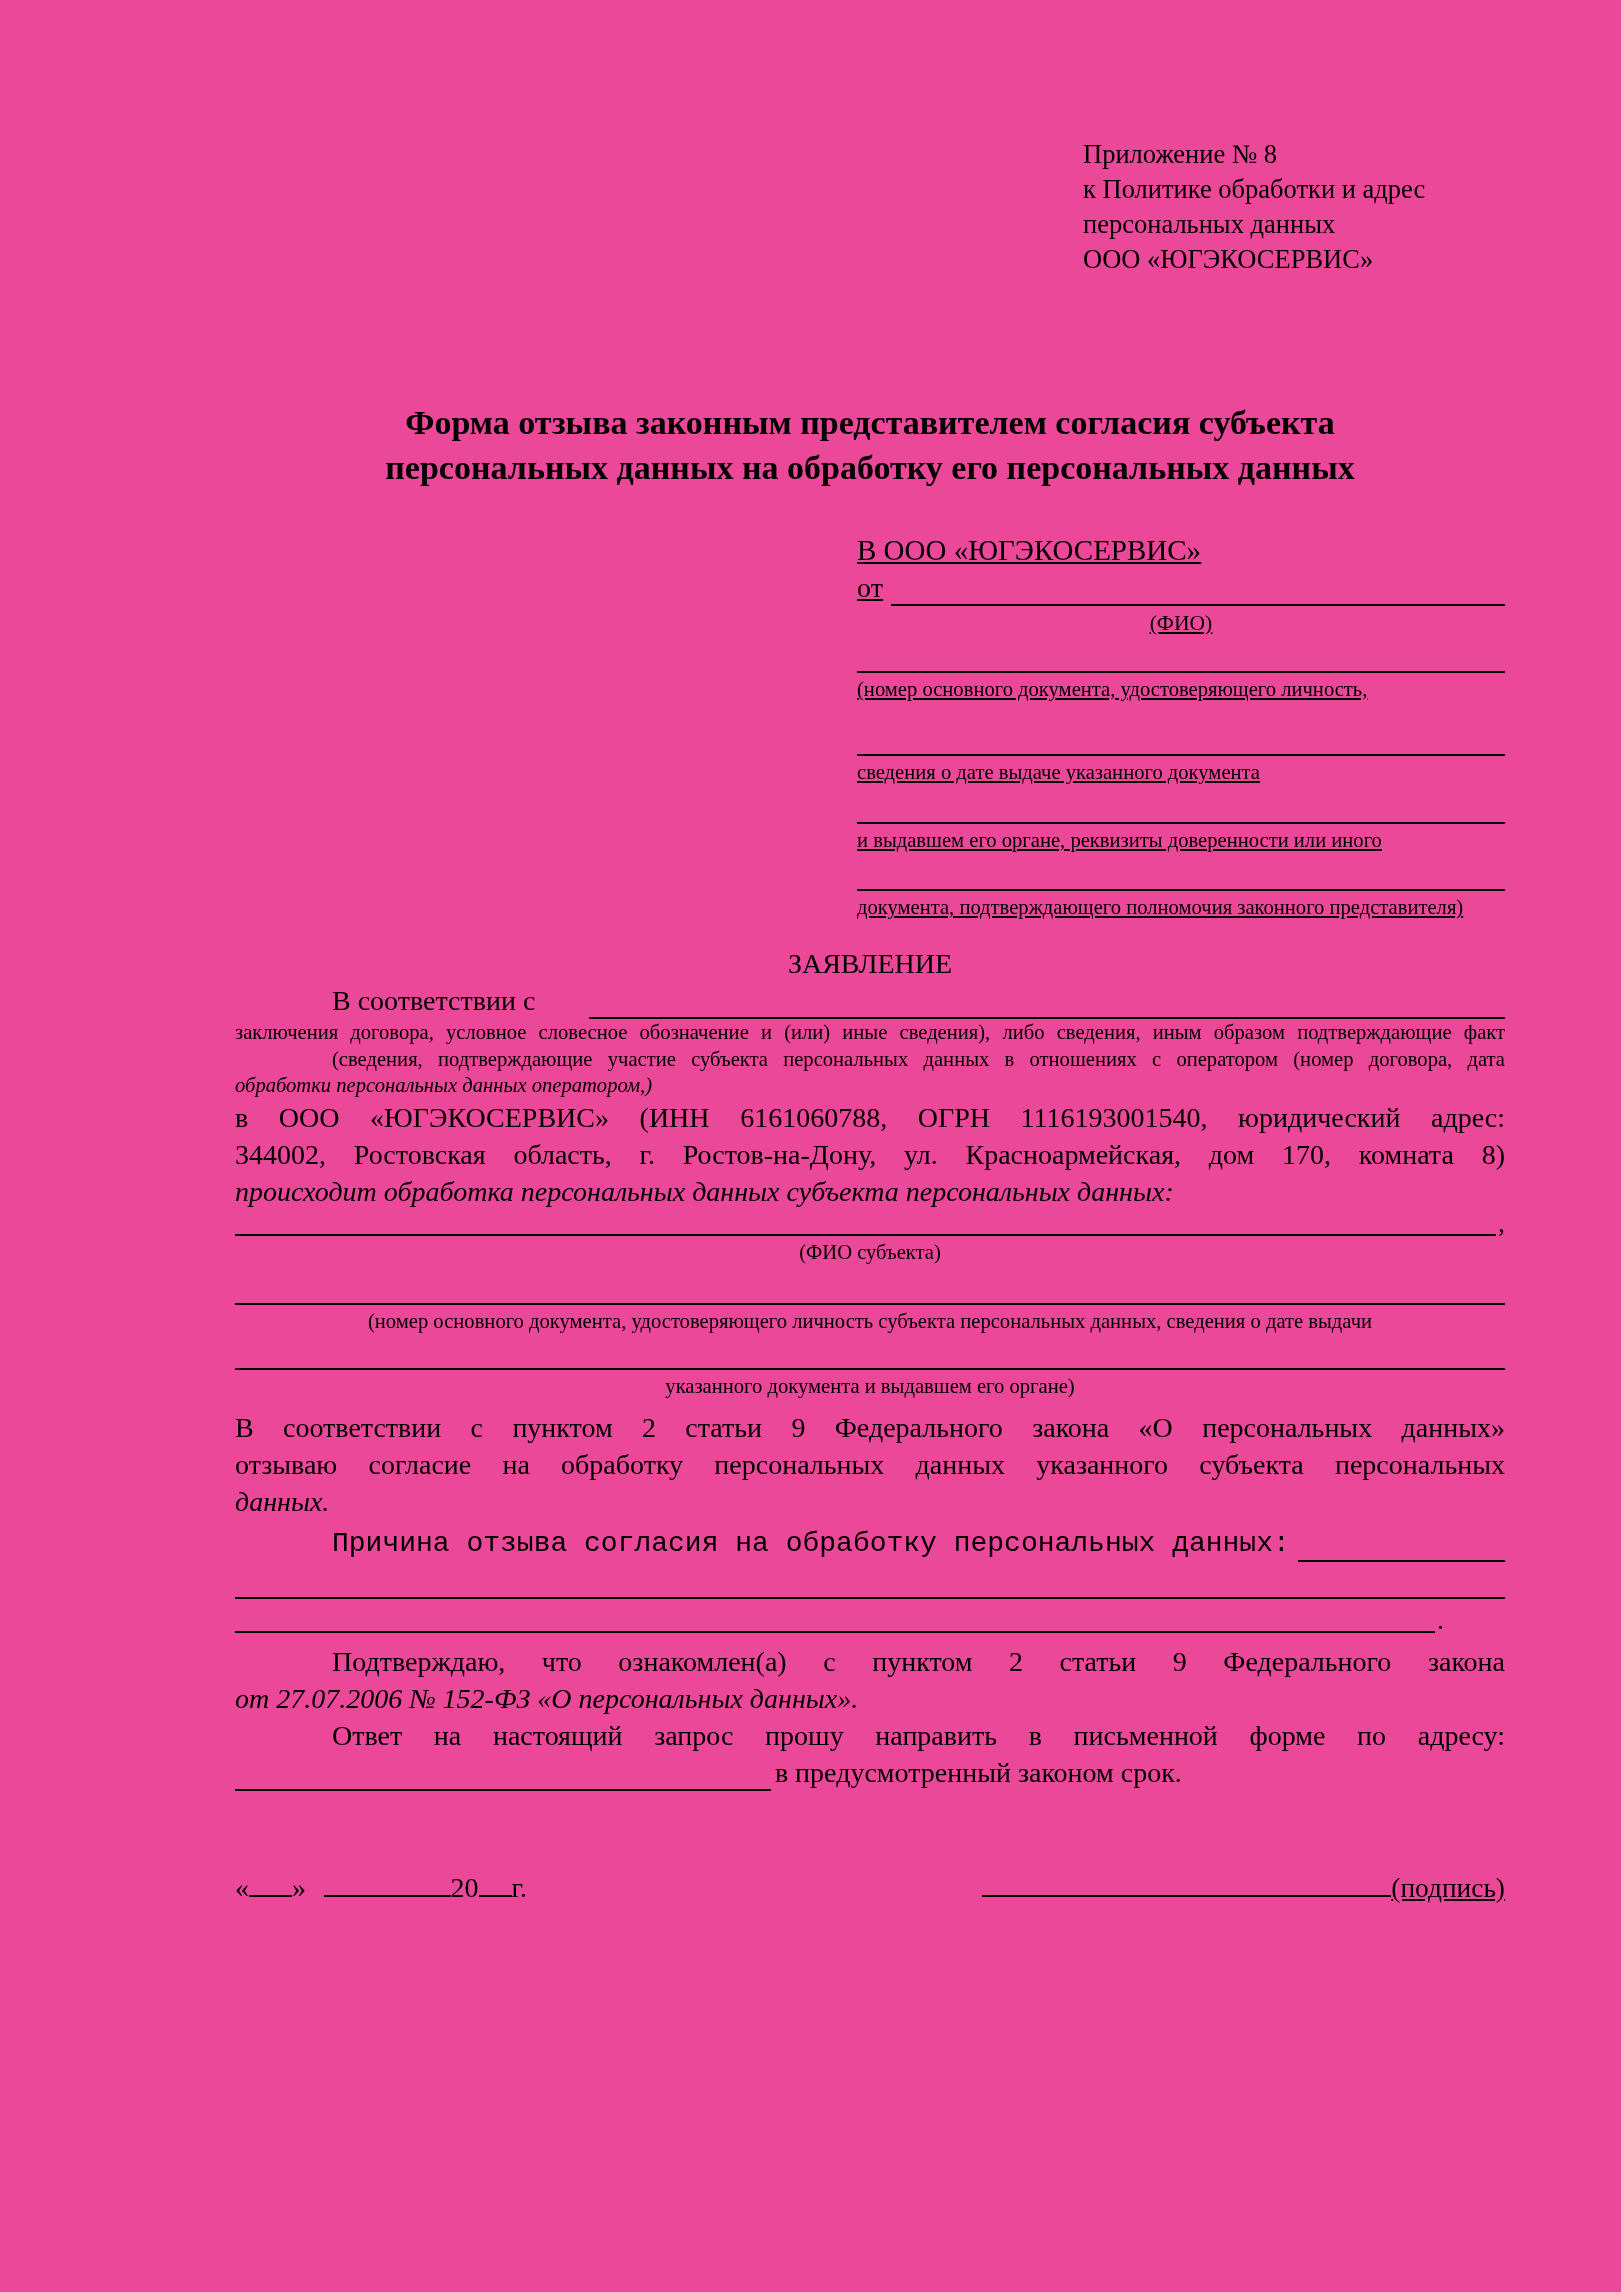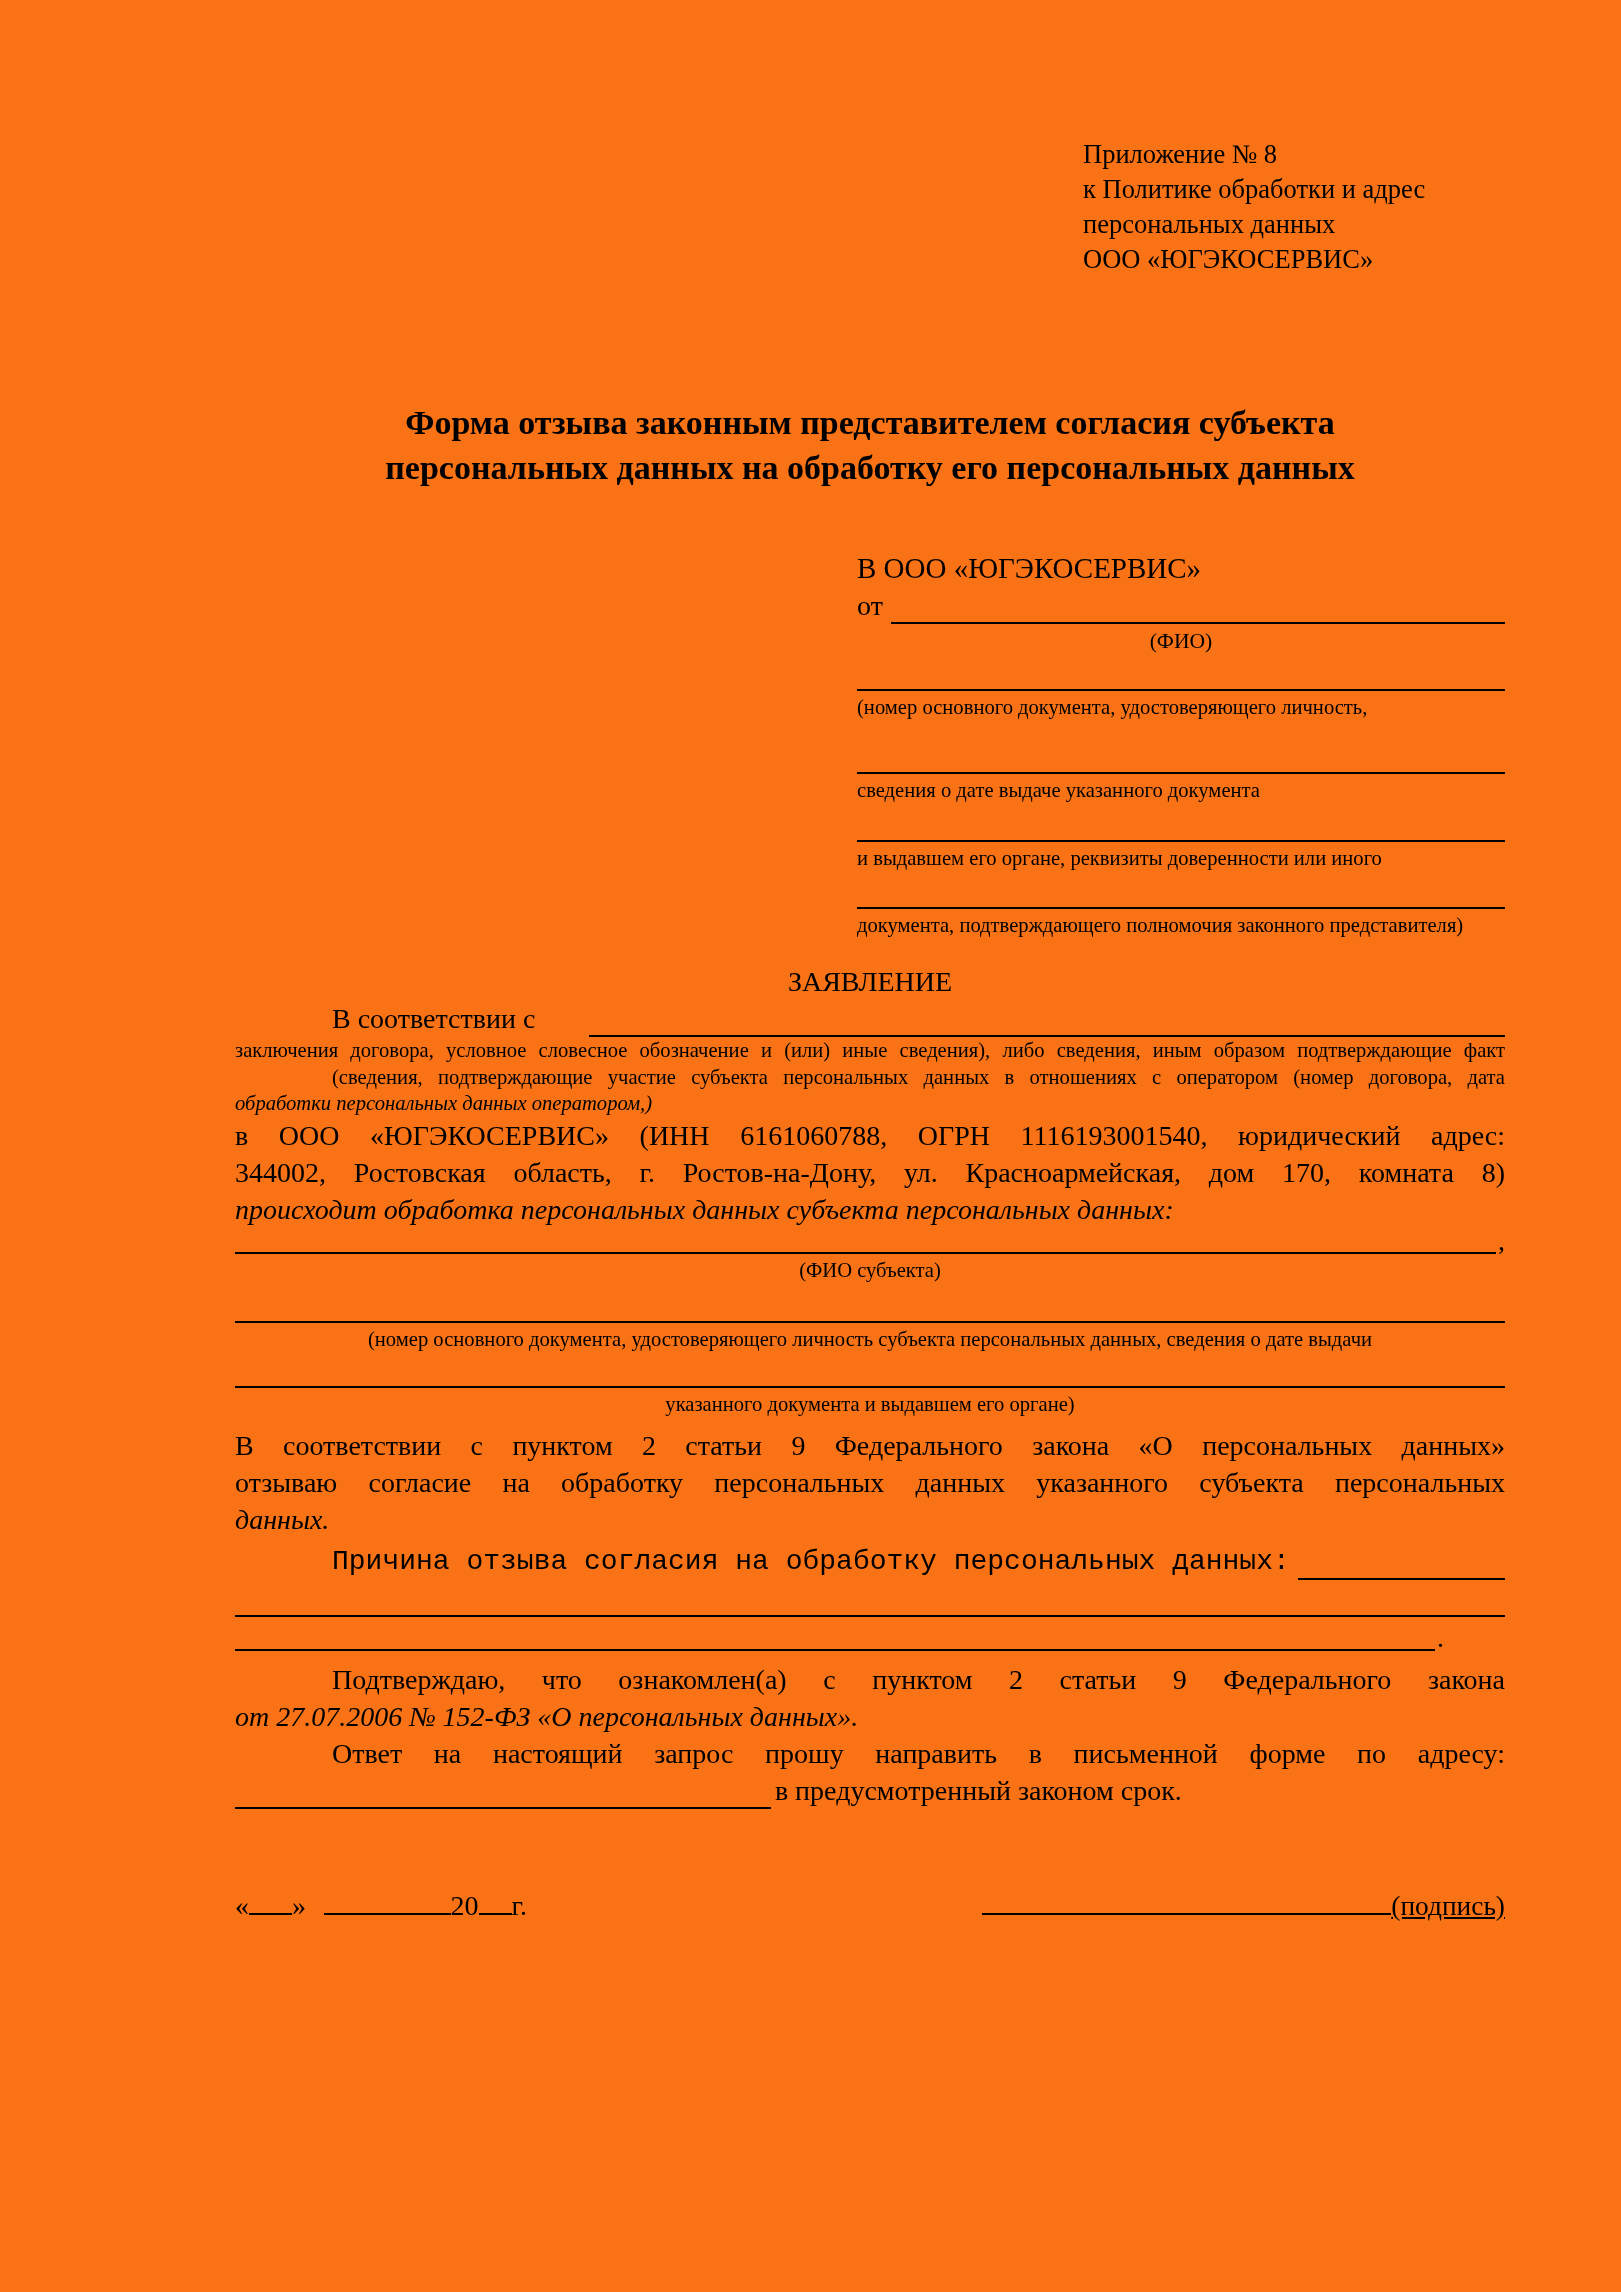--- a/index.html
+++ b/index.html
@@ -4,21 +4,21 @@
 <style>
   html, body {
     margin: 0;
     padding: 0;
     background: #ffffff;
   }
   .page {
     position: relative;
     width: 1621px;
     height: 2293px;
-    background: #f97316;
+    background: #ec4899;
     color: #000000;
     font-family: "Liberation Serif", "DejaVu Serif", serif;
     font-size: 28px;
     line-height: 37px;
     box-sizing: border-box;
     padding: 0 116px 0 235px;
     overflow: hidden;
   }
   
   .annex {
@@ -30,22 +30,23 @@
   .doc-title {
     margin-top: 123px;
     text-align: center;
     font-weight: bold;
     font-size: 34px;
     line-height: 45px;
   }
   
   .addr {
     margin-left: 622px;
-    margin-top: 60px;
+    margin-top: 42px;
     width: 648px;
+    text-decoration: underline;
   }
   .addr-to { font-size: 29px; line-height: 37px; }
   .row { display: flex; }
   .addr-from { line-height: 37px; }
   .addr-from .lbl { white-space: pre; }
   .fill {
     flex: 1 1 auto;
     border-bottom: 2.9px solid #000;
     margin-left: 7.8px;
   }

